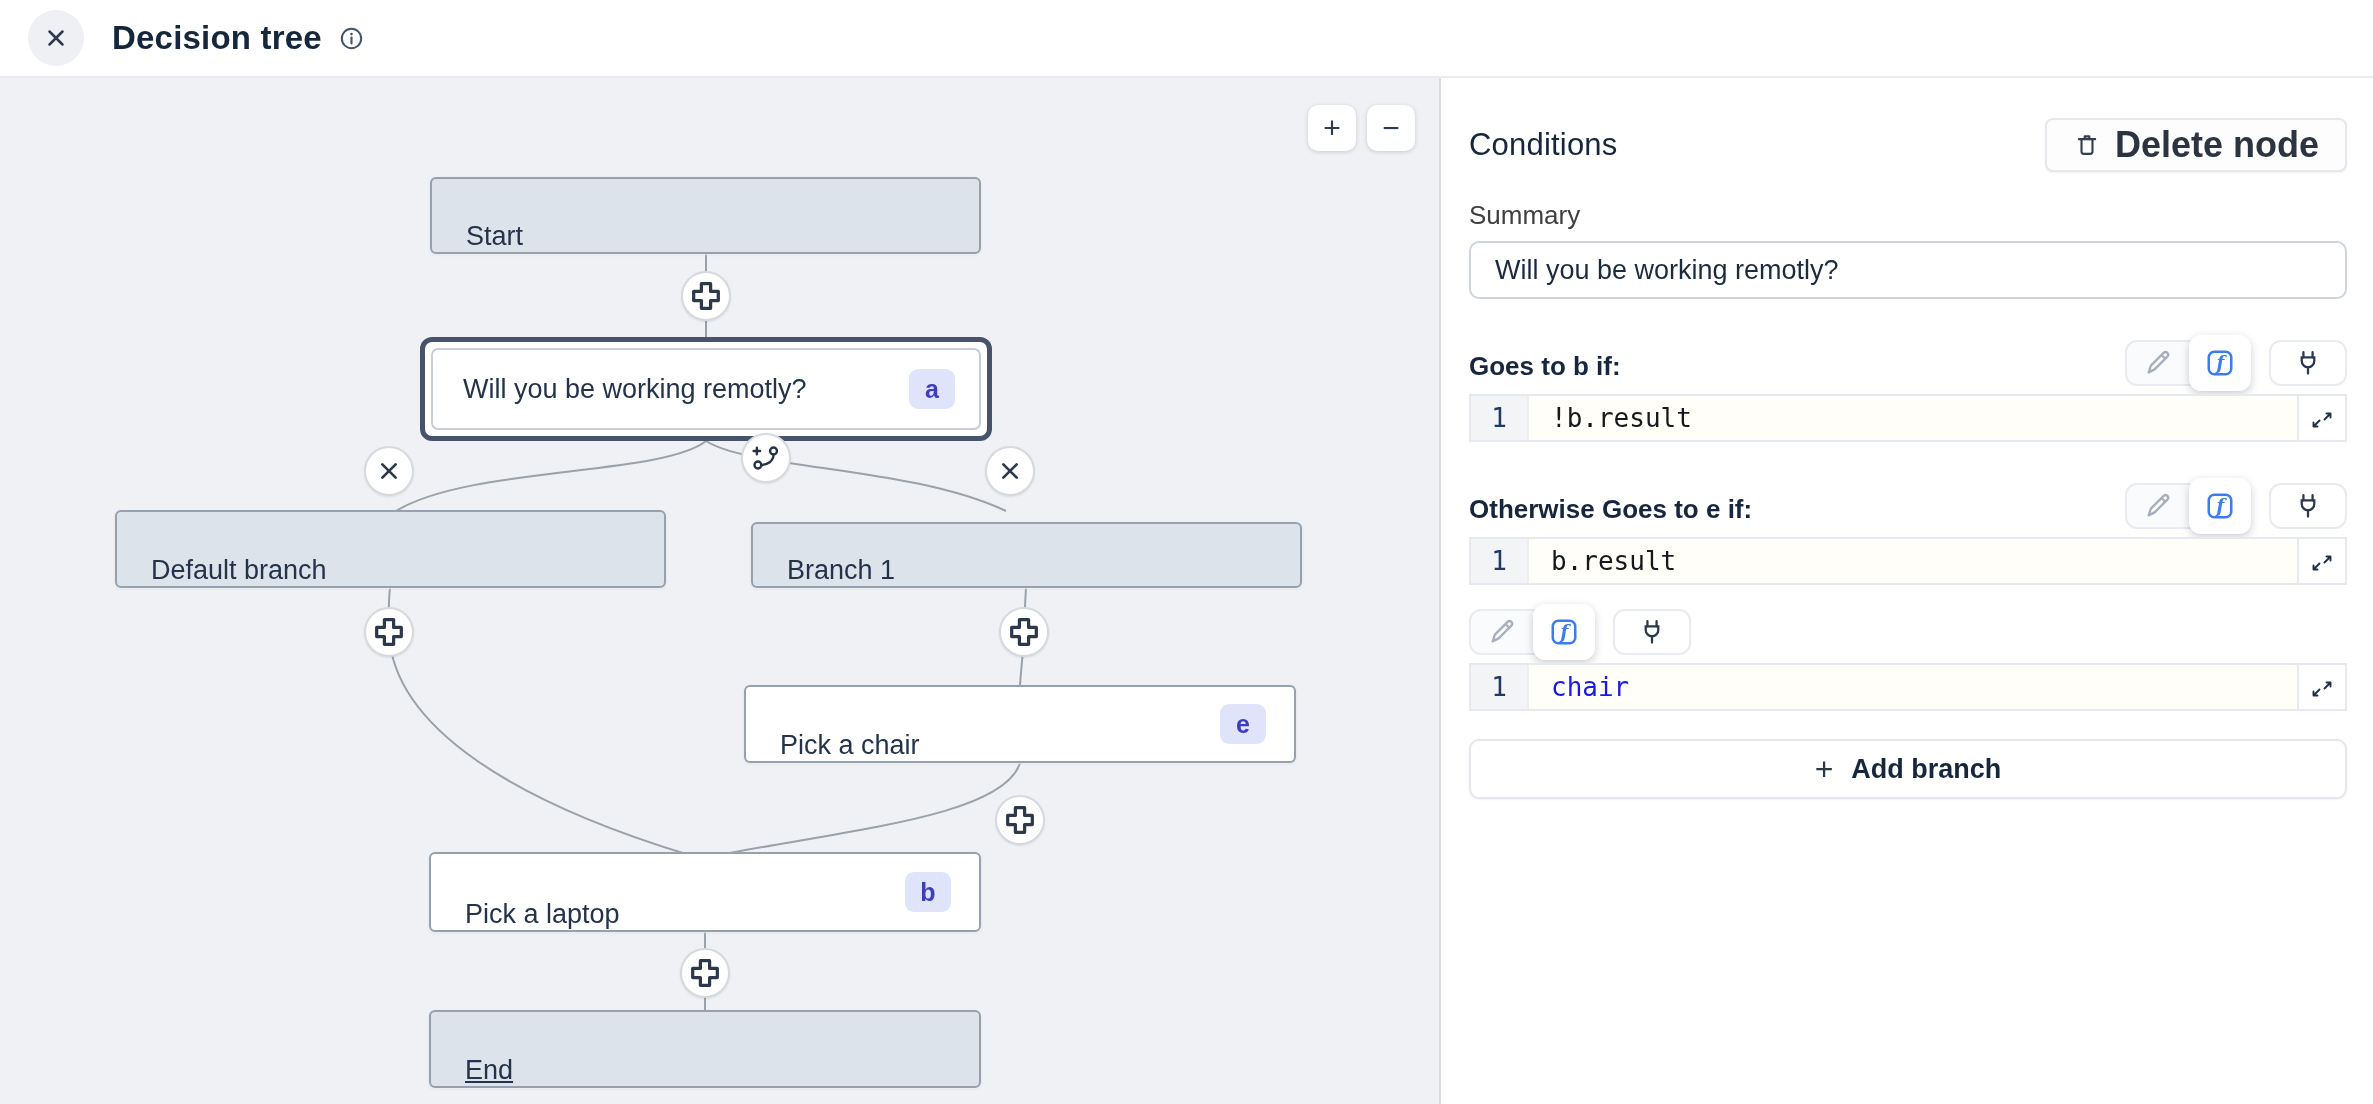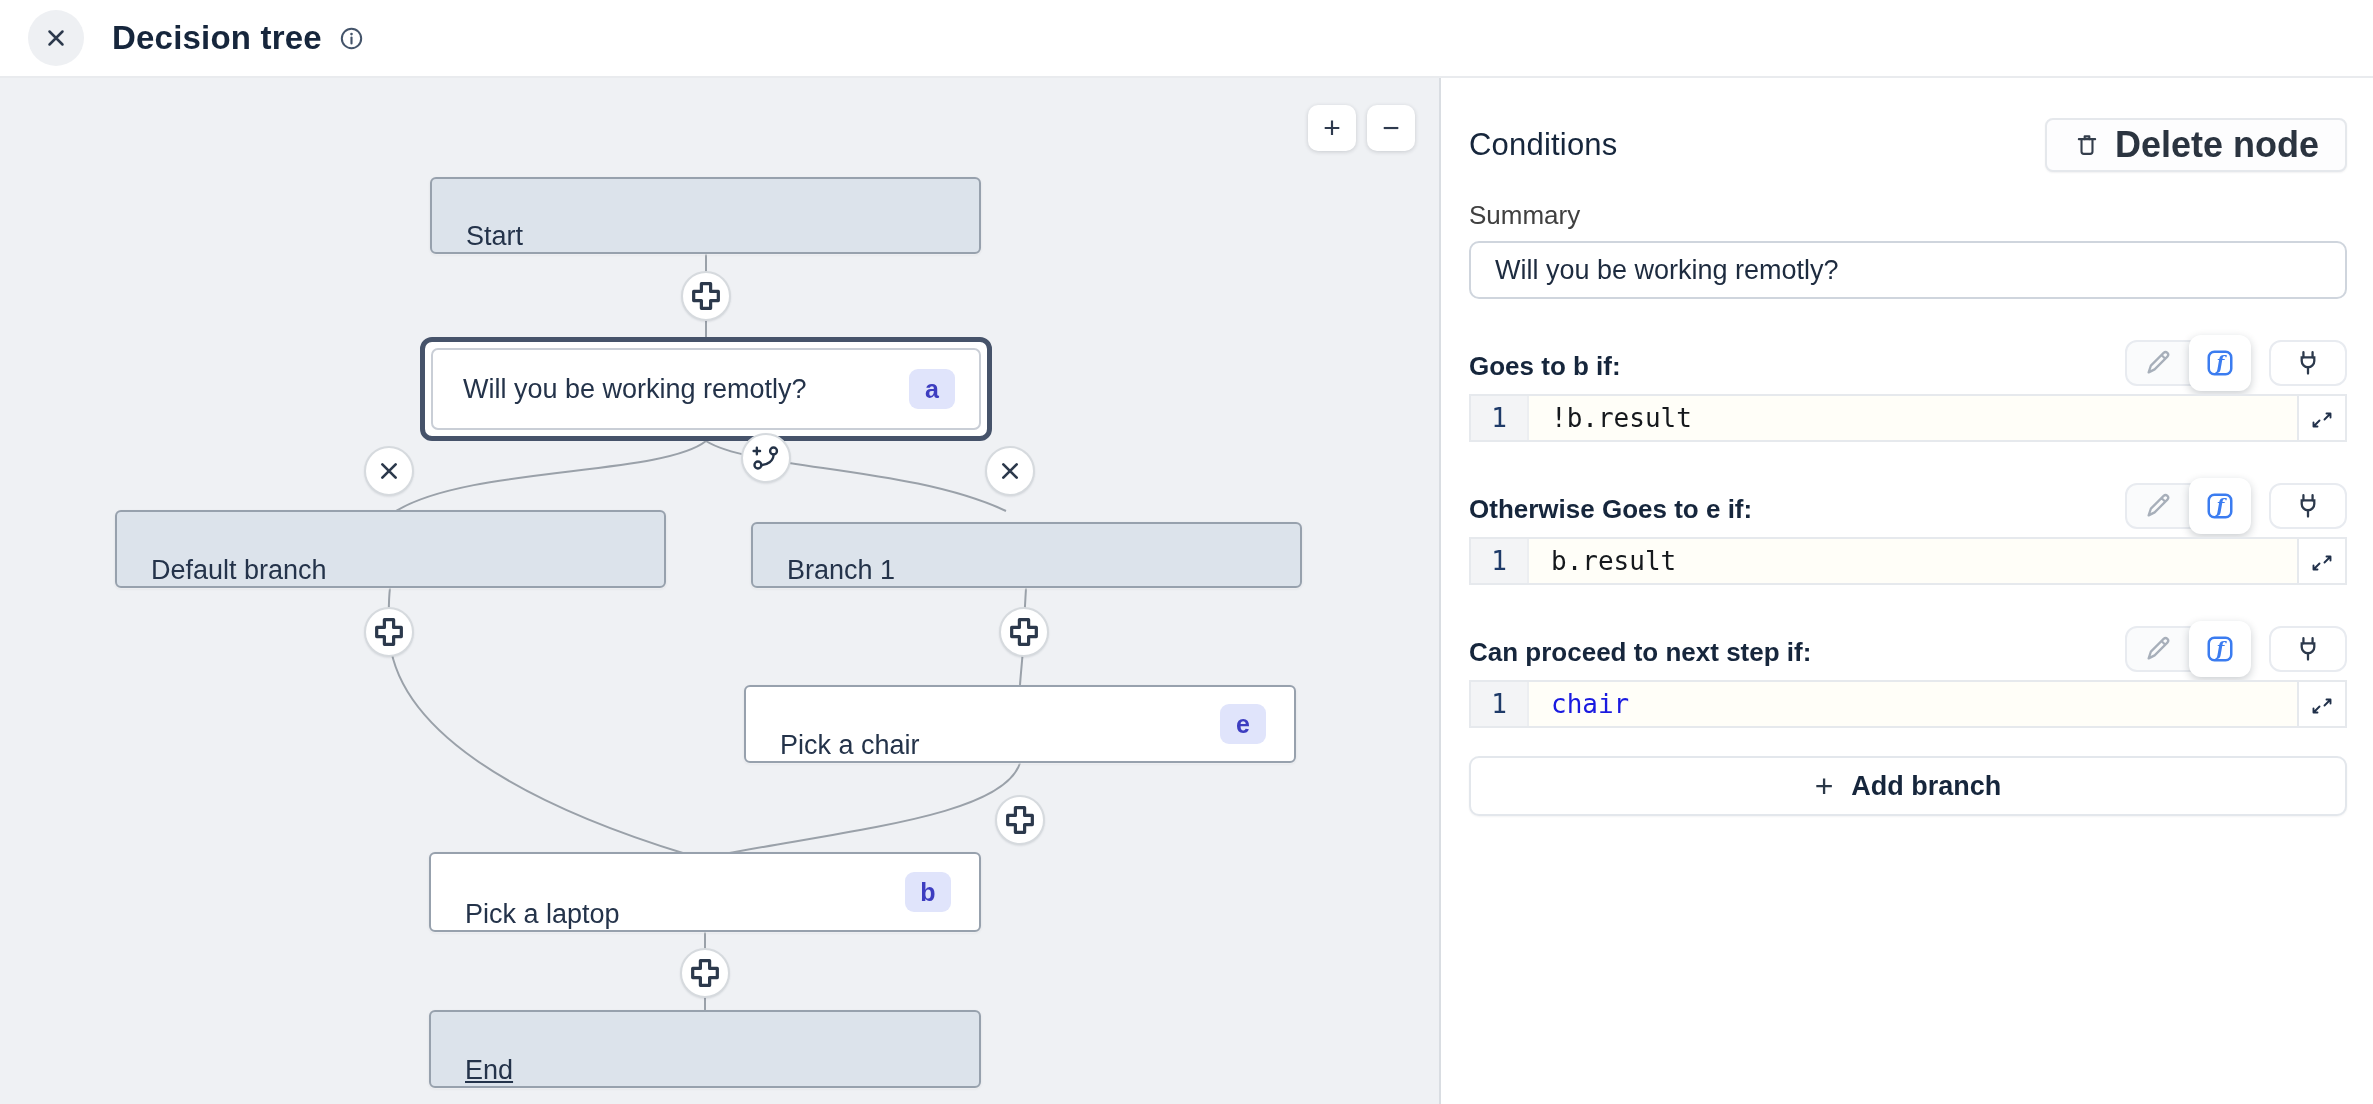--- a/index.html
+++ b/index.html
@@ -324,21 +324,20 @@
               <path d="M9.5 14.5 L3.5 20.5 M3.5 16.5 v4 h4"></path>
             </g>
           </svg>
         </div>
       </div>
     </div>
 
     
     <div class="cond-block">
       <div class="cond-head">
-        <div class="cond-label">Can proceed to next step if:</div>
         <div class="tools">
           <div class="seg">
             <div class="seg-cell">
               <svg width="30" height="30" viewBox="0 0 24 24">
                 <path d="M4.5 19.5 l1.8 -5.4 L16.5 3.9 a2.1 2.1 0 0 1 3 3 L9.3 17.1 Z M14.8 5.6 l3.6 3.6" stroke="#a7afba" stroke-width="1.8" fill="none" stroke-linejoin="round"></path>
               </svg>
             </div>
             <div class="seg-cell raised">
               <svg width="30" height="30" viewBox="0 0 24 24">
                 <rect x="3" y="3" width="18" height="18" rx="4.5" stroke="#3b7cf0" stroke-width="2" fill="none"></rect>

